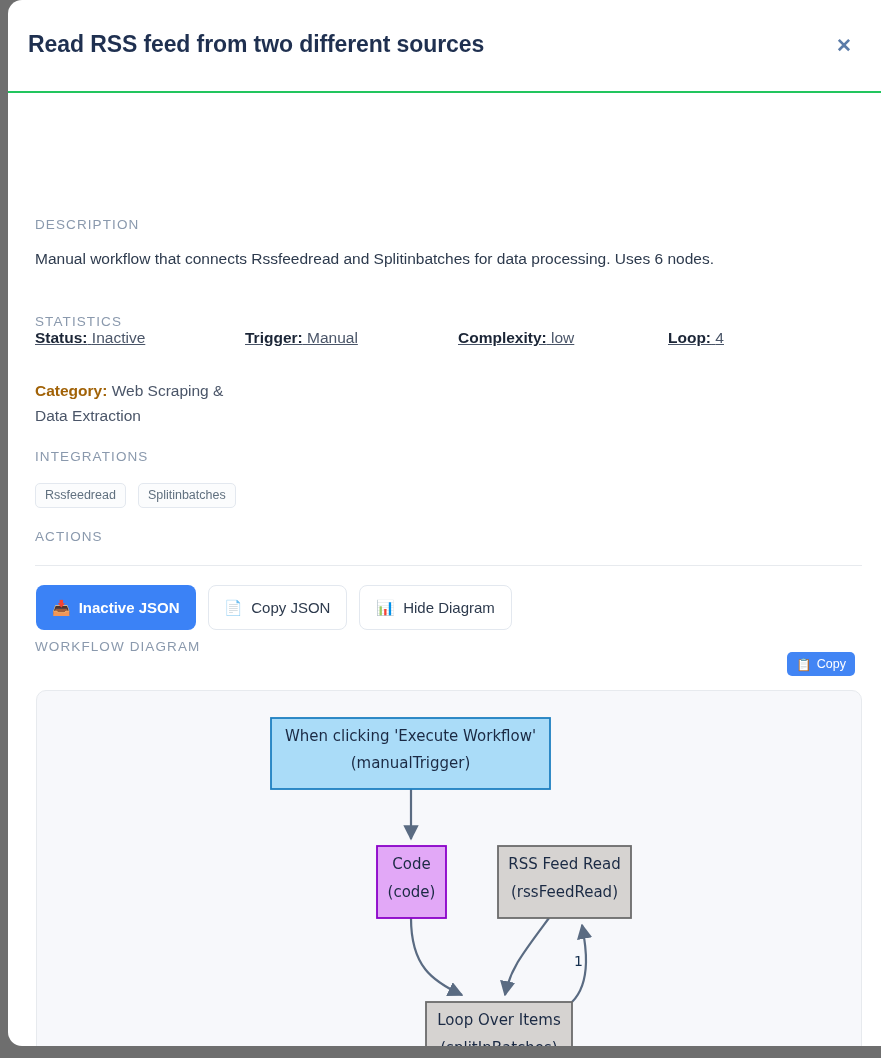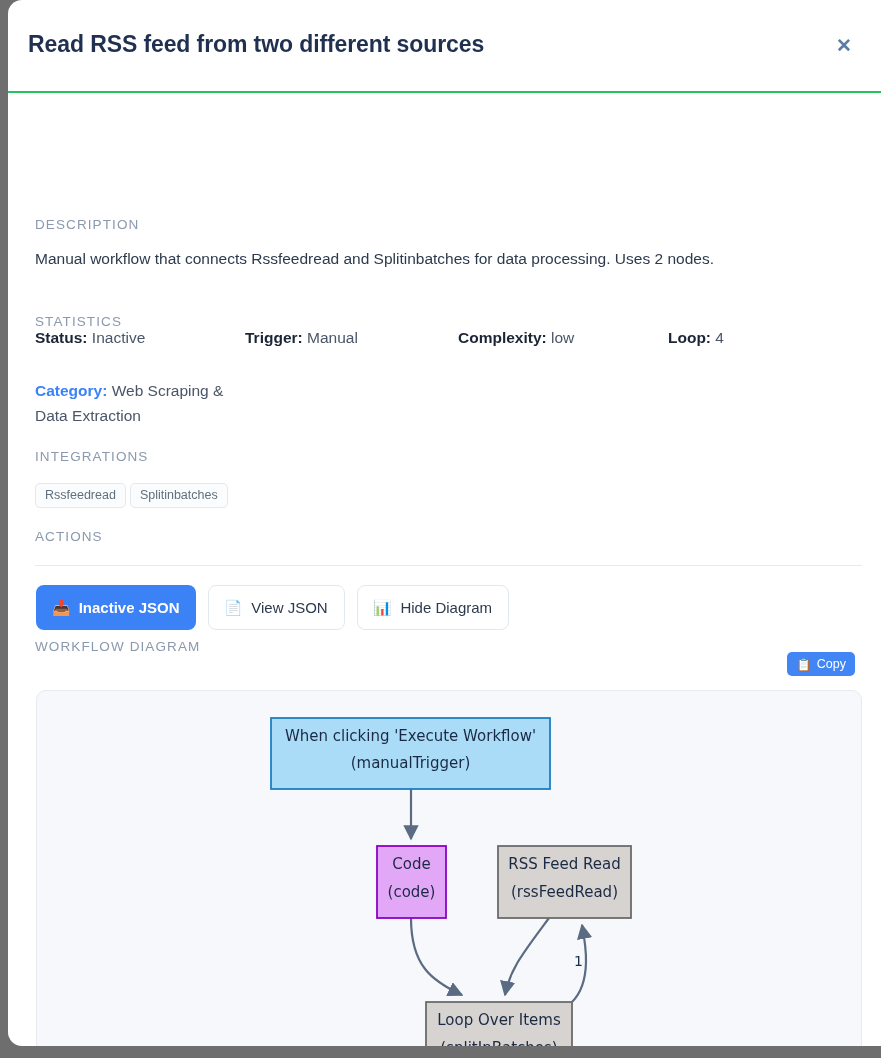--- a/index.html
+++ b/index.html
@@ -90,46 +90,47 @@
     left: 27px;
     top: 236px;
     width: 800px;
     height: 24px;
   }
   .stat {
     position: absolute;
     font-size: 15.5px;
     color: #4a5568;
     white-space: nowrap;
+    text-decoration: underline;
   }
   .stat b { color: #1b2536; font-weight: bold; }
   .stat-0 { left: 0px; }
   .stat-1 { left: 210px; }
   .stat-2 { left: 423px; }
   .stat-3 { left: 633px; }
 
   .stat-category {
     position: absolute;
     left: 27px;
     top: 285px;
     width: 215px;
     font-size: 15.5px;
     color: #4a5568;
     line-height: 25px;
   }
-  .stat-category b { color: #3b82f6; font-weight: bold; }
+  .stat-category b { color: #a16207; font-weight: bold; }
 
   #lbl-integrations { position: absolute; left: 27px; top: 356px; }
 
   .tag-row {
     position: absolute;
     left: 27px;
     top: 390px;
     display: flex;
-    gap: 4px;
+    gap: 12px;
   }
   .tag {
     border: 1px solid #e3e8ef;
     border-radius: 5px;
     background: #fbfcfd;
     color: #60707f;
     font-size: 12.5px;
     padding: 4px 9px 5px 9px;
     line-height: 14px;
     white-space: nowrap;
@@ -231,21 +232,21 @@
 <div class="modal">
 
   <div class="modal-header">
     <div class="modal-title">Read RSS feed from two different sources</div>
     <button class="close-btn">✕</button>
   </div>
 
   <div class="modal-body">
 
     <div class="section-label" id="lbl-description">DESCRIPTION</div>
-    <div class="description-text">Manual workflow that connects Rssfeedread and Splitinbatches for data processing. Uses 2 nodes.</div>
+    <div class="description-text">Manual workflow that connects Rssfeedread and Splitinbatches for data processing. Uses 6 nodes.</div>
 
     <div class="section-label" id="lbl-statistics">STATISTICS</div>
 
     <div class="stats-row">
       <div class="stat stat-0">
         <b>Status:</b>
         <span>Inactive</span>
       </div>
       <div class="stat stat-1">
         <b>Trigger:</b>
@@ -276,21 +277,21 @@
     <div class="section-label" id="lbl-actions">ACTIONS</div>
     <div class="actions-divider"></div>
 
     <div class="actions-row">
       <button class="btn btn-primary">
         <span class="emoji">📥</span>
         <span>Inactive JSON</span>
       </button>
       <button class="btn btn-secondary">
         <span class="emoji">📄</span>
-        <span>View JSON</span>
+        <span>Copy JSON</span>
       </button>
       <button class="btn btn-secondary">
         <span class="emoji">📊</span>
         <span>Hide Diagram</span>
       </button>
     </div>
 
     <div class="section-label" id="lbl-workflow-diagram">WORKFLOW DIAGRAM</div>
 
     <button class="copy-btn">

